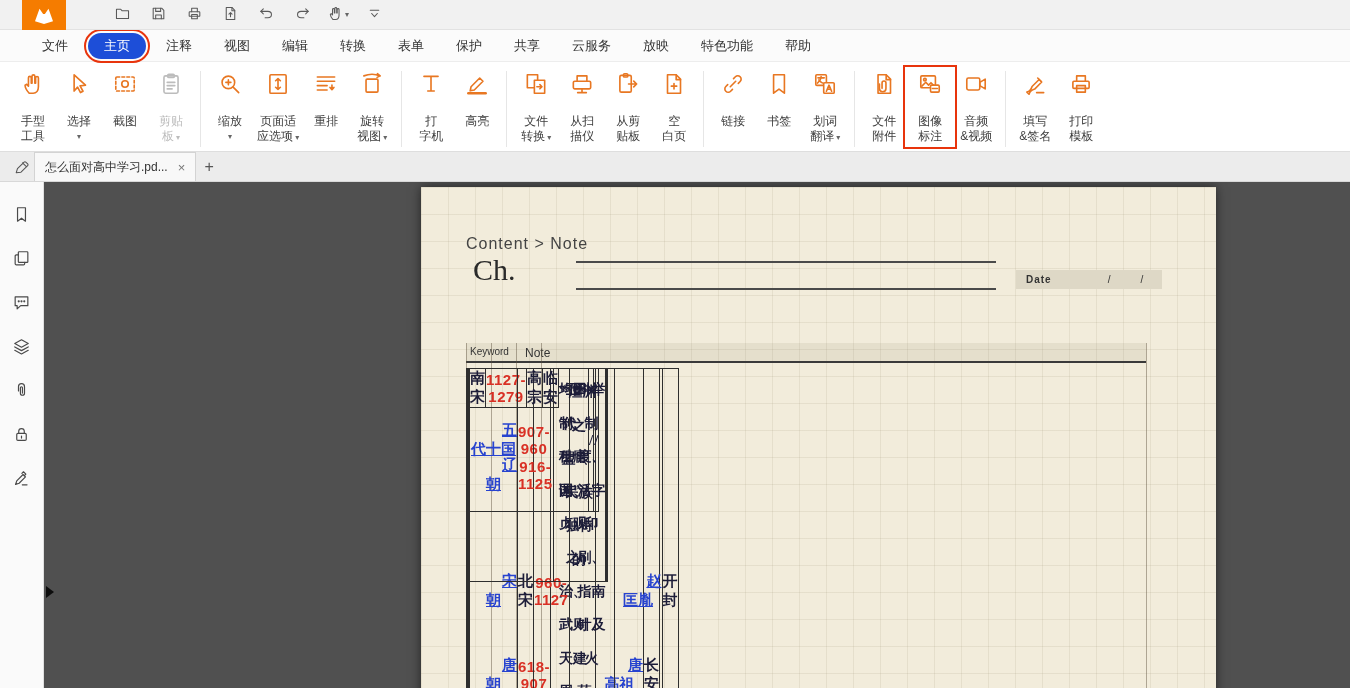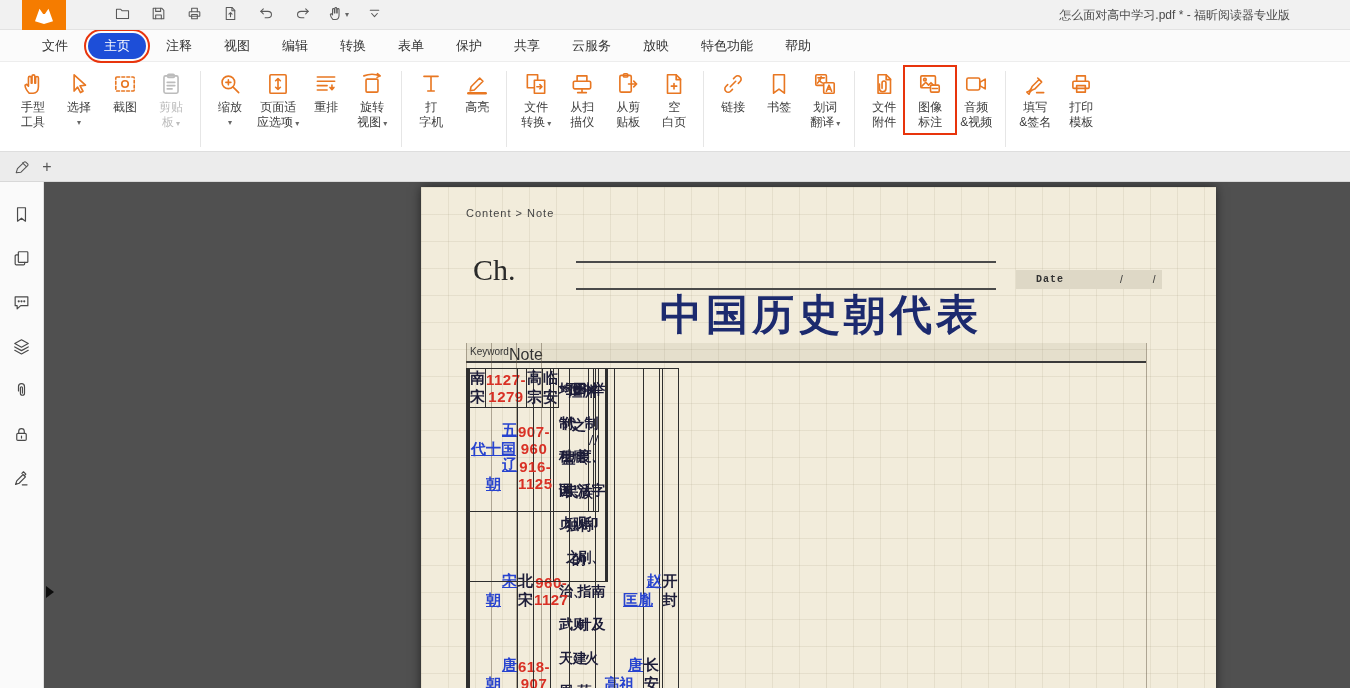--- a/index.html
+++ b/index.html
@@ -17,21 +17,21 @@
   .window-title { position:absolute; right:60px; top:0; height:30px; line-height:30px; font-size:12px; color:#4a4a4a; }
 
   
   .menubar { height:32px; background:#fbfbfb; border-bottom:1px solid #ededed; display:flex; align-items:center; gap:8px; padding-left:30px; }
   .menu-tab { padding:4px 12px; font-size:13px; color:#333; cursor:default; }
   .menu-tab.active { background:#1d4ed8; color:#fff; border-radius:14px; padding:4px 16px; }
   .menu-tab.boxed { outline:2px solid #e8340c; outline-offset:2px; border-radius:16px; }
 
   
   .ribbon { height:90px; background:#fff; border-bottom:1px solid #dedede; display:flex; align-items:flex-start; padding:7px 4px 0 10px; }
-  .rbn-btn { display:flex; flex-direction:column; align-items:center; min-width:46px; padding:1px 4px; gap:2px; cursor:pointer; }
+  .rbn-btn { display:flex; flex-direction:column; align-items:center; min-width:46px; padding:1px 4px; gap:16px; cursor:pointer; }
   .rbn-icon { height:28px; display:flex; align-items:center; justify-content:center; color:#e87722; }
   .rbn-icon svg { width:26px; height:26px; }
   .rbn-label { font-size:12px; line-height:15px; text-align:center; color:#3d3d3d; white-space:nowrap; }
   .rbn-label .caret, .rbn-label .caret-line { font-size:8px; color:#666; }
   .rbn-btn.disabled .rbn-icon, .rbn-btn.disabled .rbn-label, .rbn-btn.disabled .caret { color:#bcbcbc; }
   .rbn-btn.boxed { outline:2px solid #e8340c; outline-offset:2px; }
   .rbn-sep { width:1px; height:76px; background:#e6e6e6; margin:2px 6px 0 6px; flex:0 0 1px; }
 
   
   .tabbar { height:30px; background:#ececec; border-bottom:1px solid #d8d8d8; display:flex; align-items:flex-end; padding-left:8px; }
@@ -50,34 +50,34 @@
   .handle { position:absolute; left:2px; top:404px; width:0; height:0; border-left:8px solid #0d0d0d; border-top:6px solid transparent; border-bottom:6px solid transparent; cursor:pointer; }
 
   
   .page { position:absolute; left:377px; top:5px; width:795px; height:760px;
           background:
             repeating-linear-gradient(to right, rgba(150,140,110,.14) 0 1px, transparent 1px 27px),
             repeating-linear-gradient(to bottom, rgba(150,140,110,.14) 0 1px, transparent 1px 27px),
             #f2ecdb;
           box-shadow:0 0 10px rgba(0,0,0,.55); }
   .page * { position:absolute; }
-  .breadcrumb { left:45px; top:20px; font-size:11px; letter-spacing:1px; color:#444; }
+  .breadcrumb { left:45px; top:48px; font-size:16px; letter-spacing:1px; color:#444; }
   .chapter { left:52px; top:66px; font-family:"Liberation Serif","DejaVu Serif",serif; font-size:30px; color:#2a2a2a; }
   .rule { height:2px; background:#4a4a4a; }
   .rule1 { left:155px; top:74px; width:420px; }
   .rule2 { left:155px; top:101px; width:420px; }
   .date-strip { left:595px; top:83px; width:146px; height:19px; background:#ded8c6; display:flex; align-items:center; font-size:10px; color:#333; }
   .date-strip span { position:static; }
-  .date-label { margin-left:20px; font-weight:bold; letter-spacing:1px;font-family:Liberation Mono, monospace; }
+  .date-label { margin-left:10px; font-weight:bold; letter-spacing:1px; }
   .slash1 { margin-left:56px; } .slash2 { margin-left:30px; }
   .page-title { left:230px; top:100px; width:340px; text-align:center; font-size:42px; font-weight:bold; color:#1c2a6e;
                 font-family:"Liberation Serif","DejaVu Serif",serif; letter-spacing:4px; white-space:nowrap; }
   .hdr-strip { left:45px; top:156px; width:680px; height:18px; background:rgba(120,110,80,.10); }
   .kw-label { left:49px; top:159px; font-size:10px; color:#333; }
-  .note-label { left:88px; top:159px; font-size:16px; color:#333; }
+  .note-label { left:104px; top:159px; font-size:12px; color:#333; }
   .hdr-rule { left:45px; top:174px; width:680px; height:2px; background:#3a3a3a; }
   .vline { width:1px; top:156px; bottom:0; background:rgba(90,80,60,.45); }
 
   
   .note-table { left:45px; top:181px; width:680px; }
   .note-table table { border-collapse:collapse; table-layout:fixed; width:680px; position:static; }
   .note-table td { position:static; border:1.6px solid #2e2e2e; text-align:center; vertical-align:middle;
                    font-family:"Liberation Serif","DejaVu Serif",serif; overflow:hidden; }
   a.dyn { position:static; color:#2743cf; font-weight:bold; font-size:15px; text-decoration:underline; cursor:pointer;margin-left:32px; }
   td.date { color:#d93025; font-size:15px; font-weight:bold; letter-spacing:.5px; font-family:"Liberation Sans","DejaVu Sans",sans-serif; }
@@ -137,21 +137,20 @@
           </svg></span>
         <span class="caret">▾</span>
       </button>
       <button class="qat-btn">
         <span class=""><svg viewBox="0 0 24 24" fill="none" stroke="currentColor" stroke-width="1.5" stroke-linecap="round" stroke-linejoin="round">
             <path d="M6 7.5h12"></path>
             <path d="M8 12l4 4.5 4-4.5"></path>
           </svg></span>
       </button>
     </div>
-  <div class="window-title">怎么面对高中学习.pdf * - 福昕阅读器专业版</div>
 </div>
 
 <div class="menubar">
     <div class="menu-tab">文件</div>
     <div class="menu-tab active boxed">主页</div>
     <div class="menu-tab">注释</div>
     <div class="menu-tab">视图</div>
     <div class="menu-tab">编辑</div>
     <div class="menu-tab">转换</div>
     <div class="menu-tab">表单</div>
@@ -435,20 +434,24 @@
       </div>
     </div>
   </div>
 
 <div class="tabbar">
   <div class="tab-edit">
       <svg viewBox="0 0 24 24" fill="none" stroke="currentColor" stroke-width="1.5" stroke-linecap="round" stroke-linejoin="round">
         <path d="M13.5 5.5l5 5M4.5 19.5l1.8-5.8 9.4-9.4a1.6 1.6 0 012.3 0l2.7 2.7a1.6 1.6 0 010 2.3l-9.4 9.4z"></path>
       </svg>
     </div>
+  <div class="doc-tab">
+    <span>怎么面对高中学习.pd...</span>
+    <span class="close">×</span>
+  </div>
   <button class="newtab">+</button>
 </div>
 
 <div class="main">
   <div class="sidebar">
       <div class="sb-btn">
         <span class=""><svg viewBox="0 0 24 24" fill="none" stroke="currentColor" stroke-width="1.5" stroke-linecap="round" stroke-linejoin="round">
             <path d="M7 3.5h10v17l-5-3.8-5 3.8z"></path>
           </svg></span>
       </div>
@@ -498,21 +501,20 @@
       <div class="chapter">Ch.</div>
       <div class="rule rule1"></div>
       <div class="rule rule2"></div>
 
       <div class="date-strip">
         <span class="date-label">Date</span>
         <span class="slash1">/</span>
         <span class="slash2">/</span>
       </div>
 
-      <div class="page-title">中国历史朝代表</div>
 
       <div class="hdr-strip"></div>
       <div class="kw-label">Keyword</div>
       <div class="note-label">Note</div>
       <div class="hdr-rule"></div>
 
       <div class="vline" style="left:45px"></div>
       <div class="vline" style="left:70px"></div>
       <div class="vline" style="left:95px"></div>
       <div class="vline" style="left:120px"></div>

